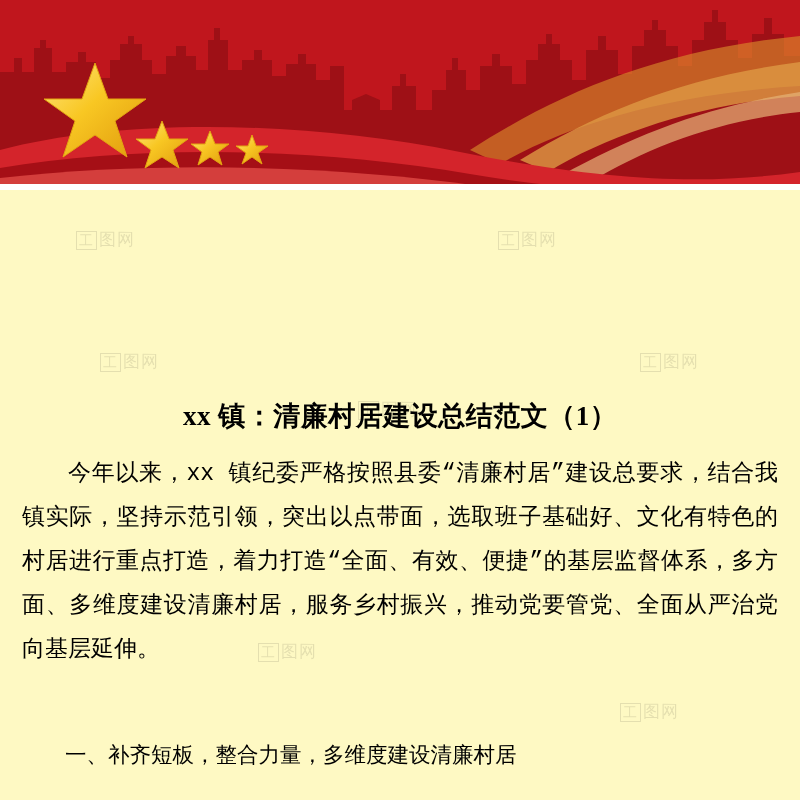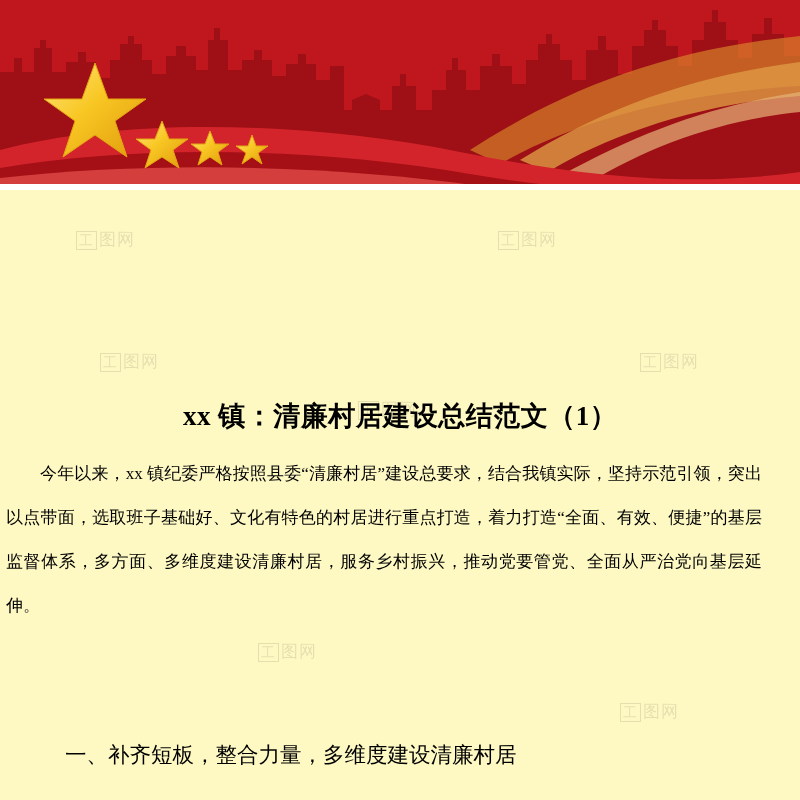--- a/index.html
+++ b/index.html
@@ -103,29 +103,29 @@
     text-align: center;
     font-size: 27px;
     font-weight: bold;
     color: #000000;
     letter-spacing: 0.5px;
     font-family: Liberation Serif, serif;
     margin-top: 16px;
   }
   .doc-para {
     position: absolute;
-    left: 6px;
+    left: 22px;
     top: 262px;
     width: 756px;
-    font-size: 17px;
+    font-size: 23px;
     line-height: 44px;
     color: #000000;
     text-align: justify;
     text-indent: 2em;
-    font-family: Liberation Serif, serif;
+    font-family: Liberation Mono, monospace;
   }
   .doc-heading {
     position: absolute;
     left: 22px;
     top: 545px;
     width: 756px;
     font-size: 21.5px;
     line-height: 40px;
     color: #000000;
     text-indent: 2em;

